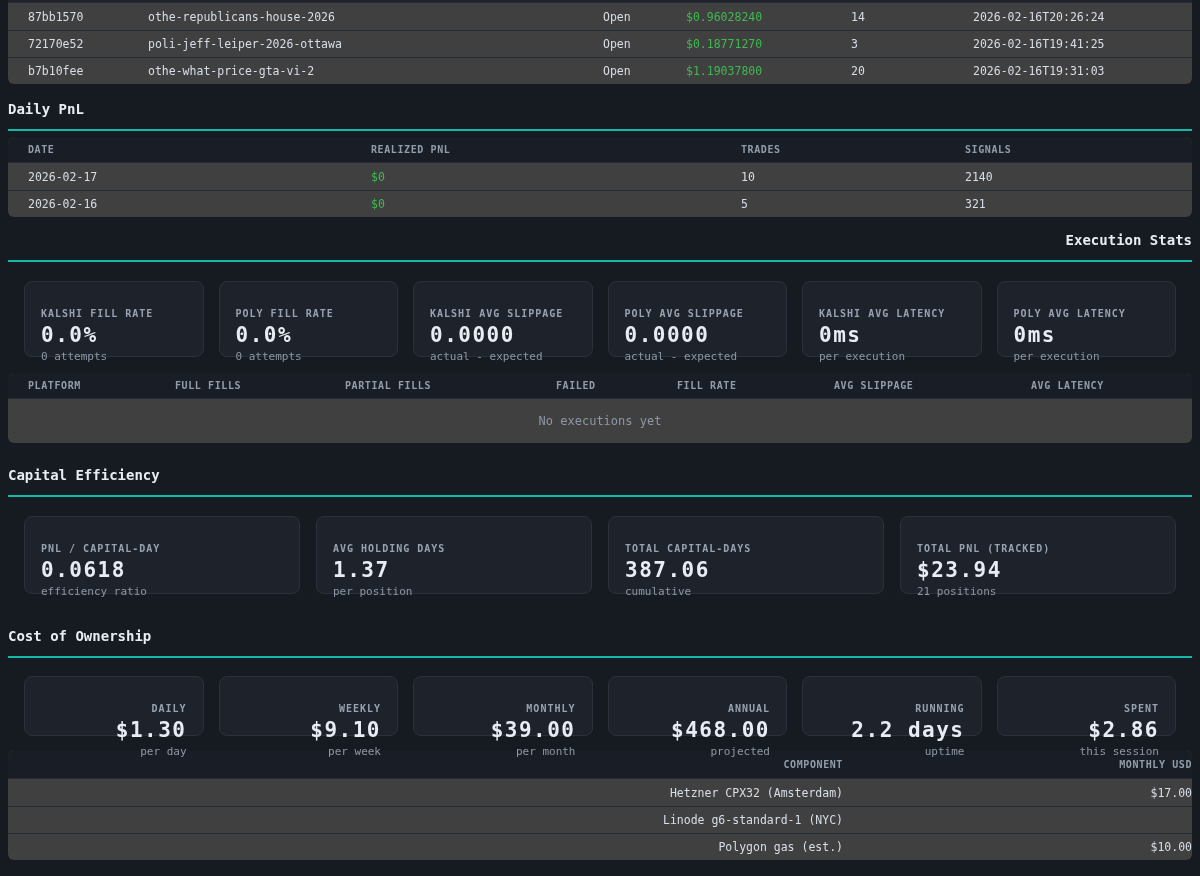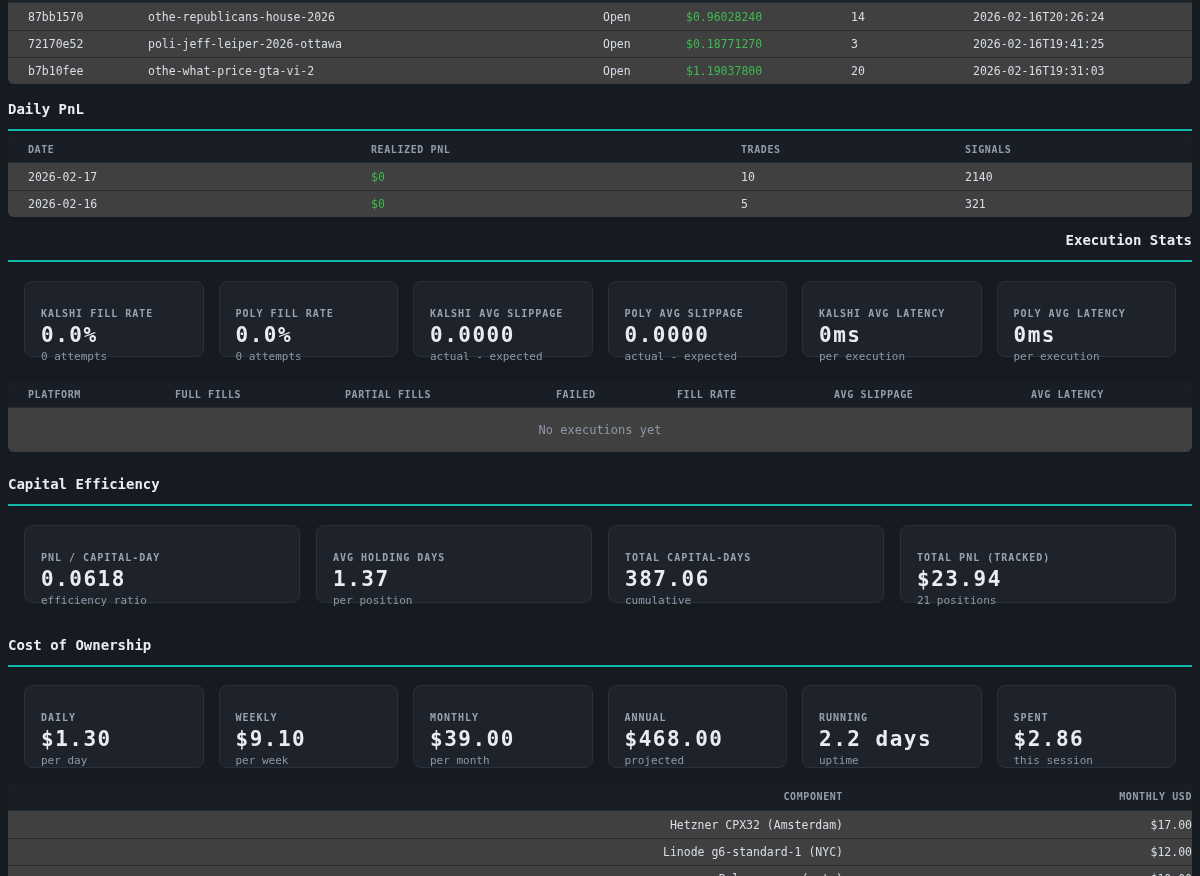--- a/index.html
+++ b/index.html
@@ -44,27 +44,27 @@
 
   
   .cards { display:grid; margin-left:24px; margin-right:24px; }
   .cards-6 { grid-template-columns:repeat(6,1fr); gap:15px; }
   .cards-4 { grid-template-columns:repeat(4,1fr); gap:16px; }
   .card {
     background:#1d222b; border:1px solid #2b313c; border-radius:8px;
     padding:12px 16px; height:76px;
   }
   .card.h78 { height:78px; }
-  .card.h75 { height:83px; }
+  .card.h75 { height:60px;text-align:right; }
   .card-label { font-size:10px; font-weight:bold; letter-spacing:1px; color:#98a2b0;margin-top:14px; }
   .card-value { font-size:21px; font-weight:bold; letter-spacing:1.5px; color:#e8edf3; margin:4px 0 3px; }
   .card-sub   { font-size:11px; color:#8d97a5; }
 
   
-  .mt6  { margin-top:6px; }  .mt15 { margin-top:15px;text-align:right; } .mt16 { margin-top:25px; }
+  .mt6  { margin-top:6px; }  .mt15 { margin-top:15px;text-align:right; } .mt16 { margin-top:16px; }
   .mt17 { margin-top:17px; } .mt18 { margin-top:18px; } .mt19 { margin-top:19px; }
   .mt24 { margin-top:24px; } .mt34 { margin-top:34px; }
 </style>
 </head>
 <body>
 
 <div class="page">
 
   <div class="tbl tbl-top">
     <div class="sliver"></div>
@@ -225,21 +225,20 @@
     <div class="tbl-header grid-comp tall">
       <span>COMPONENT</span>
       <span>MONTHLY USD</span>
     </div>
     <div class="tbl-row grid-comp">
       <span>Hetzner CPX32 (Amsterdam)</span>
       <span>$17.00</span>
     </div>
     <div class="tbl-row grid-comp">
       <span>Linode g6-standard-1 (NYC)</span>
-      <span>$12.00</span>
     </div>
     <div class="tbl-row grid-comp">
       <span>Polygon gas (est.)</span>
       <span>$10.00</span>
     </div>
   </div>
 
 </div>
 
 </body></html>

